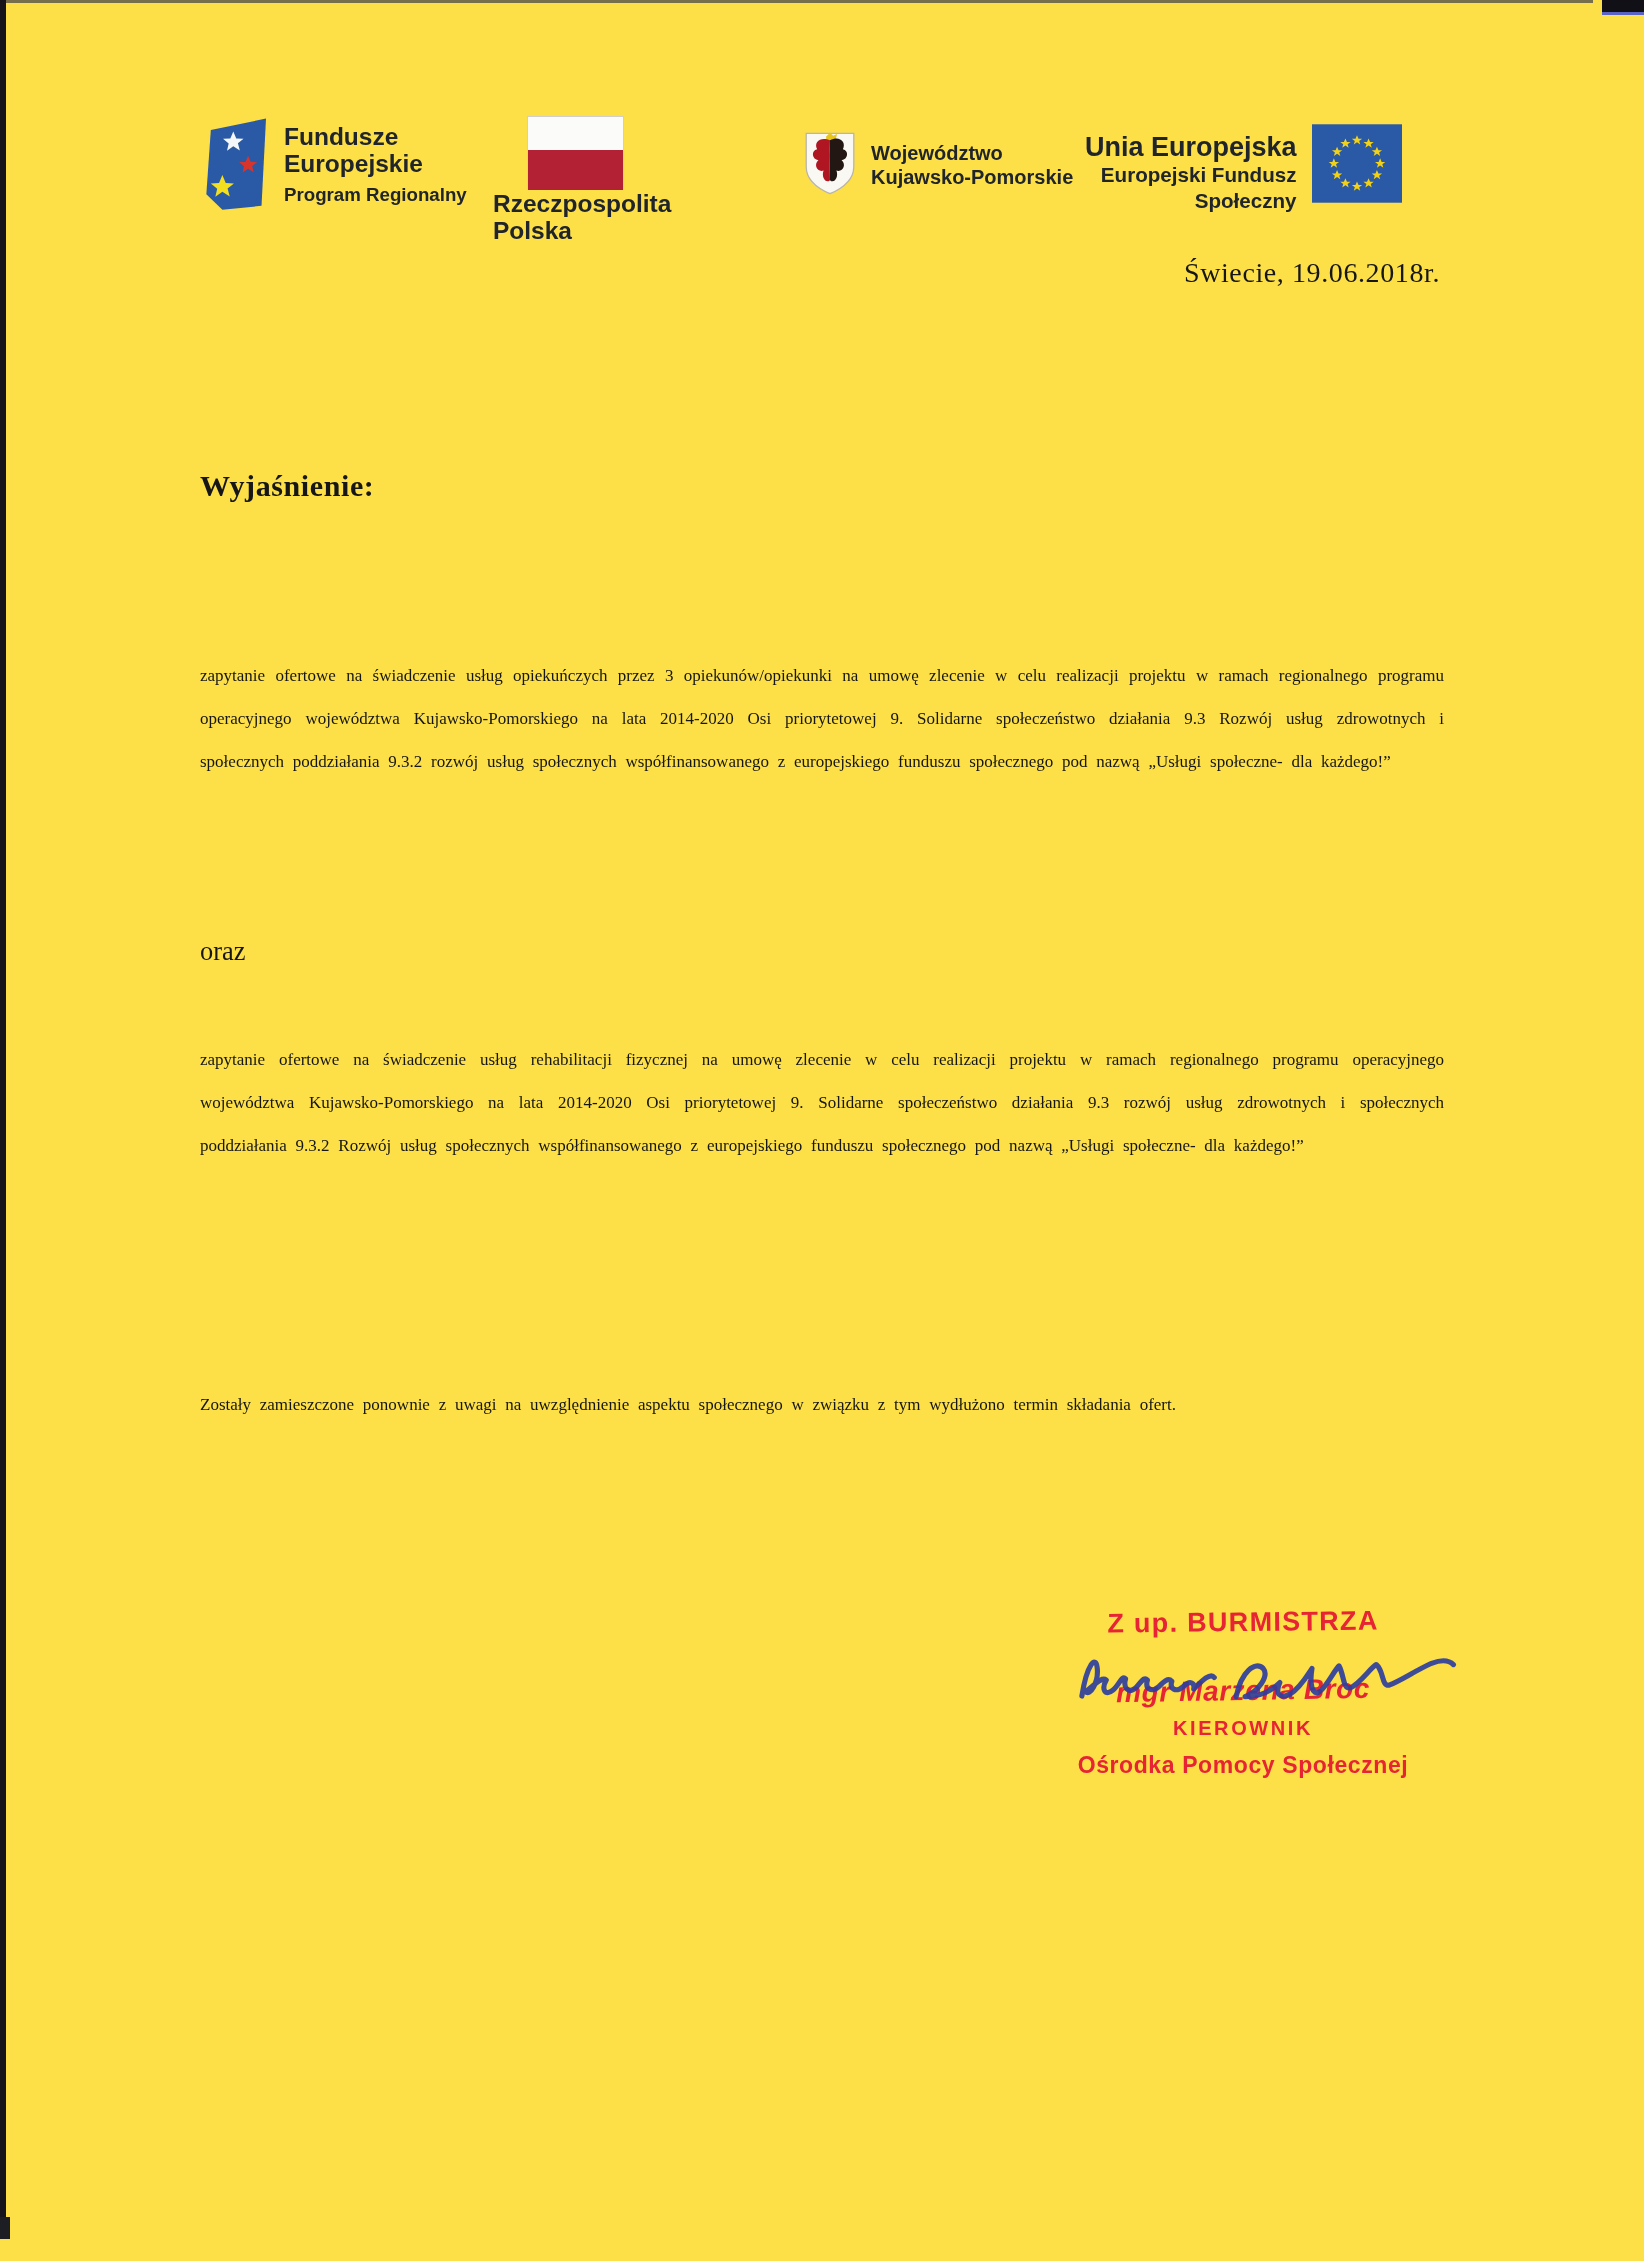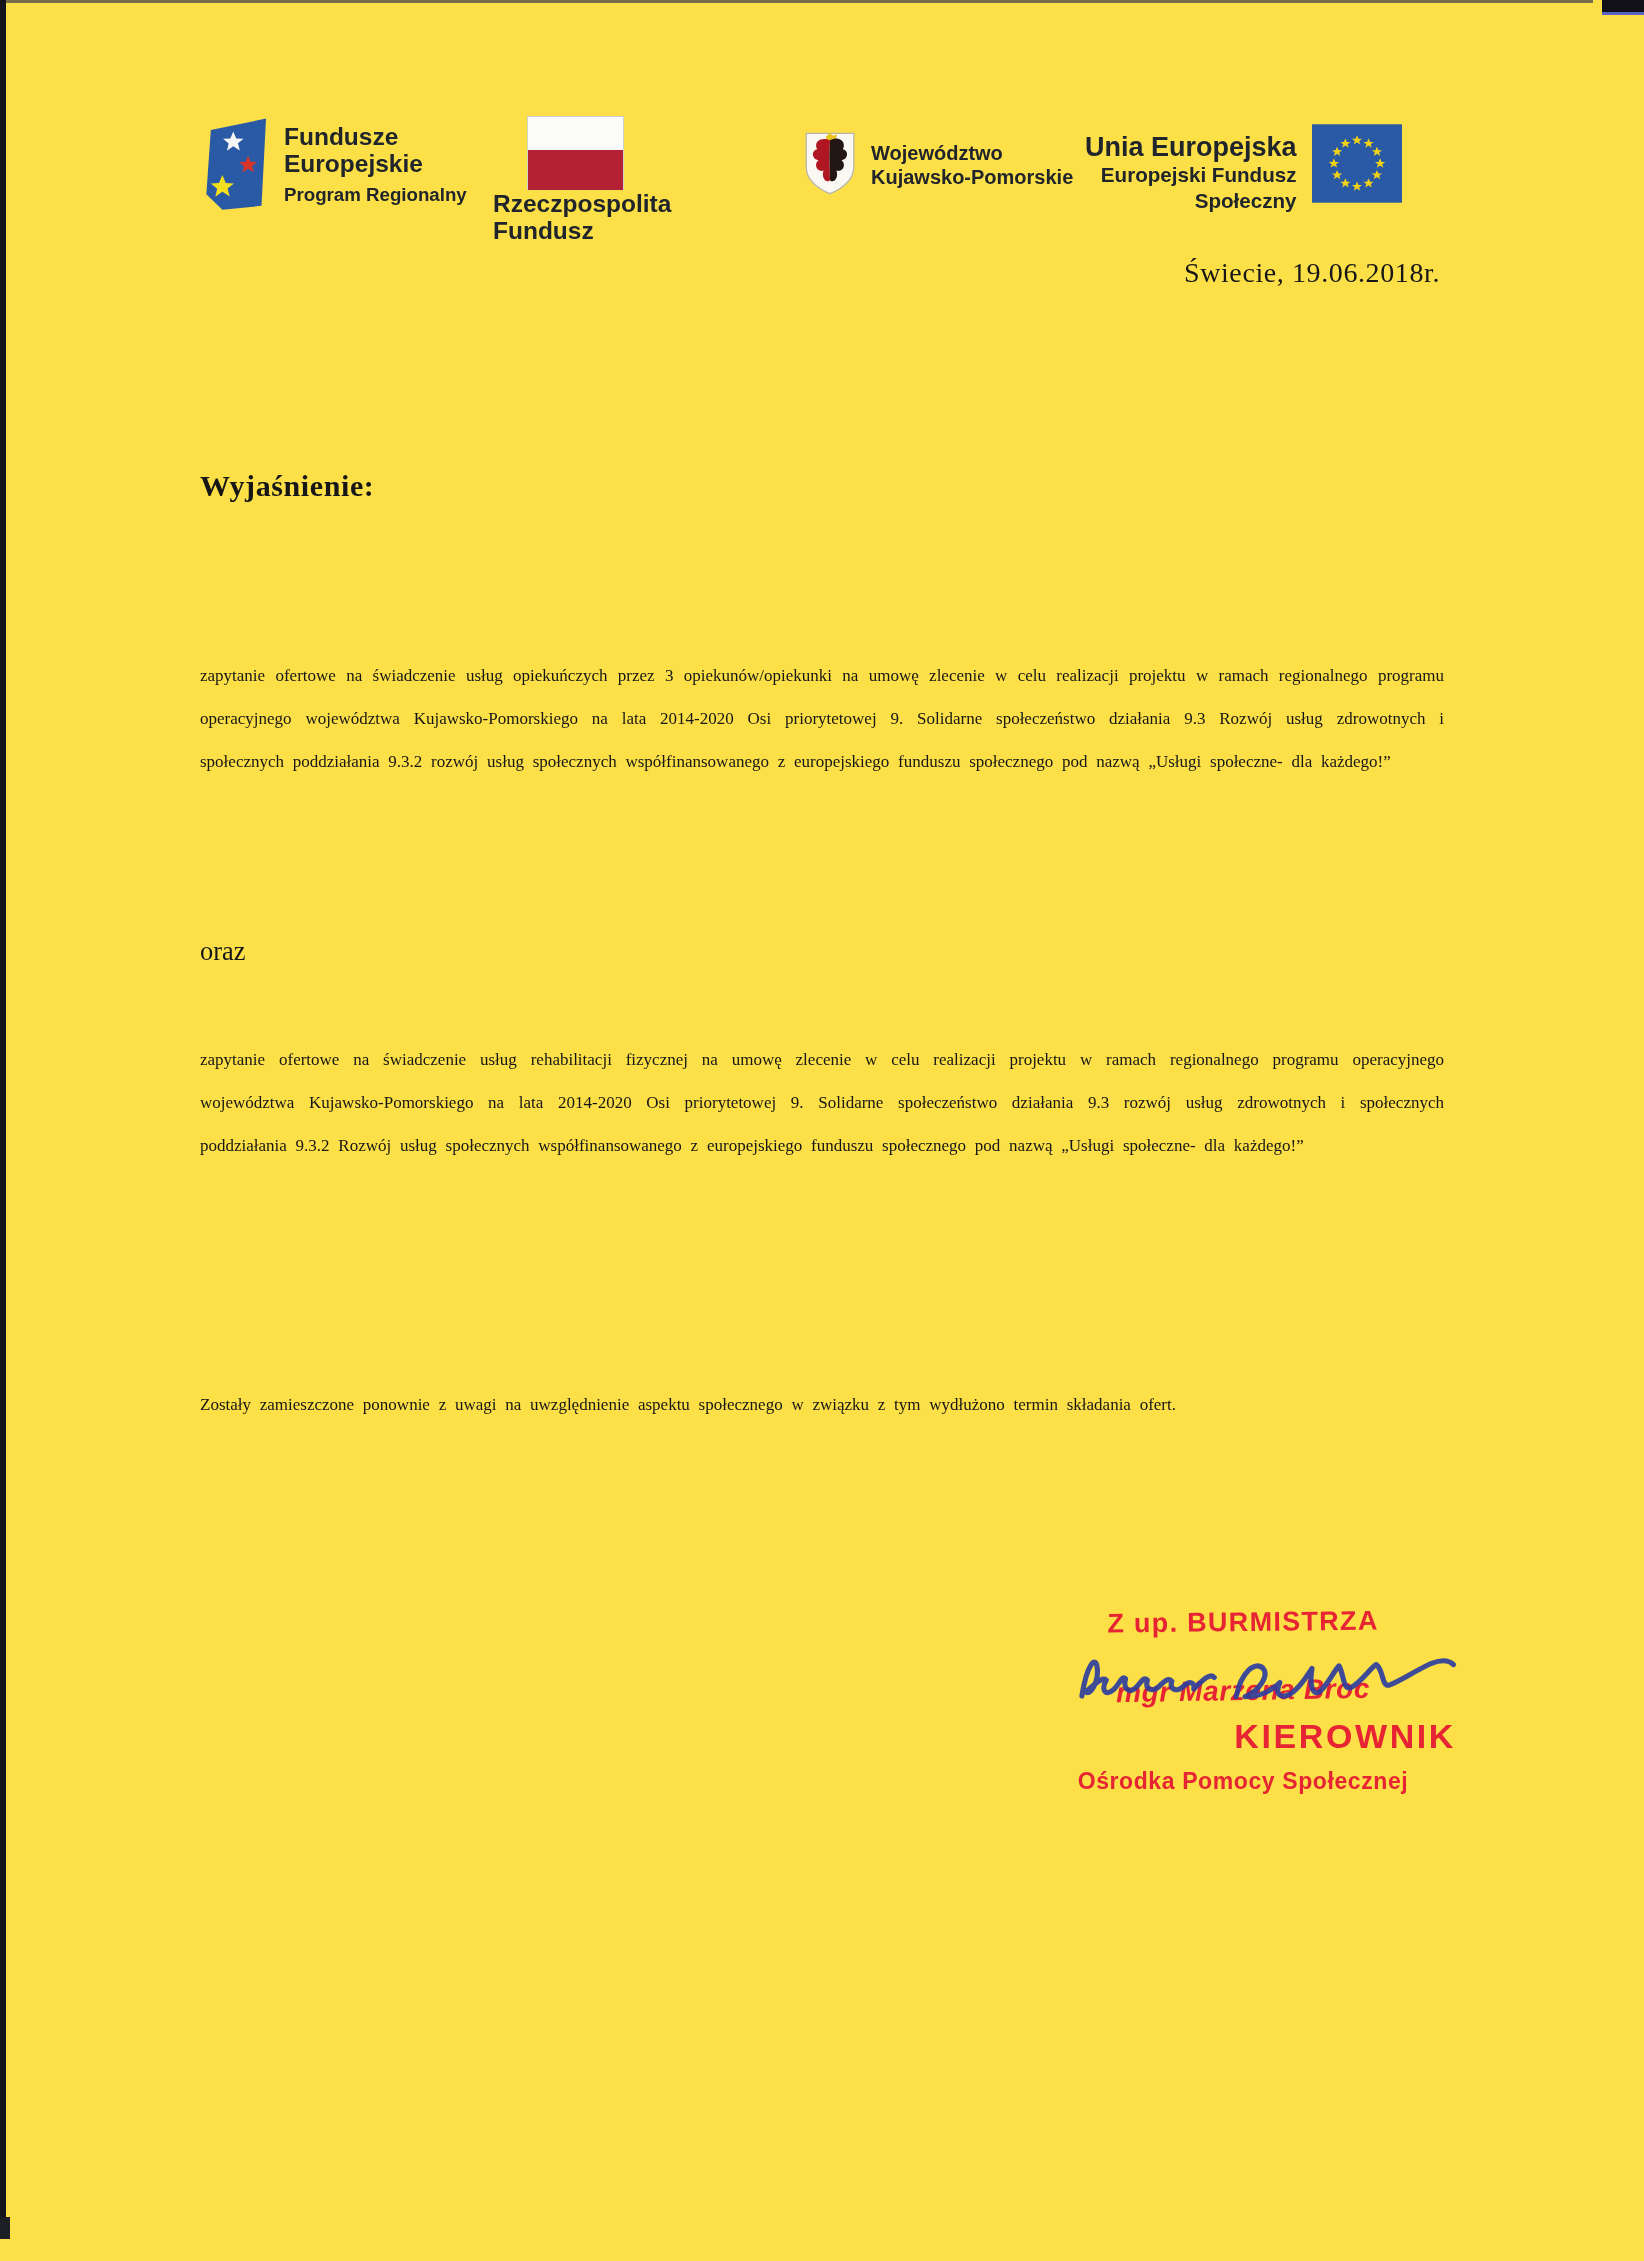--- a/index.html
+++ b/index.html
@@ -44,21 +44,21 @@
   .p1{top:637px;}
   .connector{position:absolute;left:200px;top:936px;font-size:26.4px;}
   .p2{top:1021px;}
   .p3{top:1366px;text-align:left;}
 
   
   .stamp{position:absolute;left:1030px;top:1607px;width:426px;text-align:center;
          font-family:"Liberation Sans", sans-serif;font-weight:bold;}
   .st1{font-size:27px;letter-spacing:1.3px;transform:rotate(-0.6deg);}
   .st2{font-size:28px;font-style:italic;margin-top:37px;letter-spacing:0.6px;transform:rotate(-1deg);}
-  .st3{font-size:34px;letter-spacing:2.6px;margin-top:10.3px;text-align:right;}
+  .st3{font-size:20px;letter-spacing:2.6px;margin-top:10.3px;}
   .st4{font-size:23px;margin-top:11.6px;letter-spacing:0.6px;}
   .signature{position:absolute;left:1067px;top:1635px;width:400px;height:90px;}
 
   
   .footer{position:absolute;left:0;top:2077px;width:1644px;text-align:center;
           font-size:20px;line-height:30px;color:#1b1b1b;}
 </style>
 </head>
 <body>
 
@@ -88,21 +88,21 @@
       </span>
     </div>
 
     <div class="logo-group lg-poland">
       <span class="plflag">
         <div class="w"></div>
           <div class="r"></div>
       </span>
       <span class="logo-text">
         <div class="lt-big">Rzeczpospolita</div>
-        <div class="lt-big">Fundusz</div>
+        <div class="lt-big">Polska</div>
       </span>
     </div>
 
     <div class="logo-group lg-voivod">
       <span>
         <svg width="54" height="67" viewBox="0 0 84 104">
           <path d="M5,5 h74 v52 q0,26 -37,42 q-37,-16 -37,-42 Z" fill="#faf8f3" stroke="#b9b5ad" stroke-width="2"></path>
           <path d="M36,10 l6,-6 5,5 6,-3 -2,8 -8,4 -7,-2 Z" fill="#e7c51a"></path>
           <path d="M42,16 C28,10 16,18 22,30 C12,32 14,46 24,47 C16,54 22,66 32,63 C28,74 36,84 42,78 L41,40 Z" fill="#b01622"></path>
           <path d="M42,16 C56,8 68,18 62,30 C72,32 70,46 60,47 C68,54 62,66 52,63 C56,74 48,84 42,78 L41,40 Z" fill="#221712"></path>

